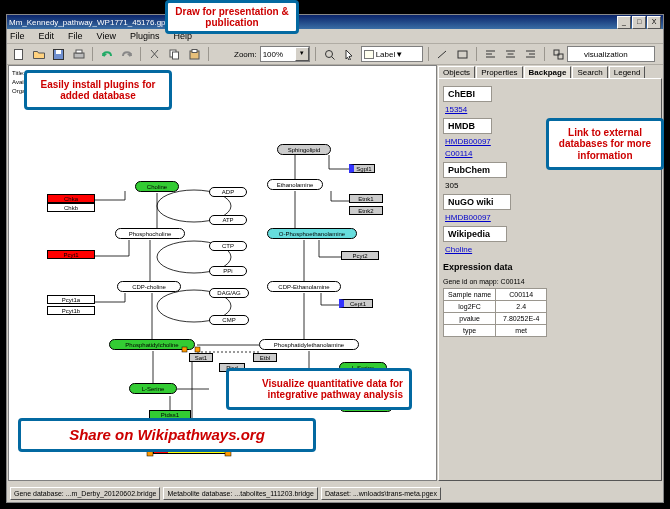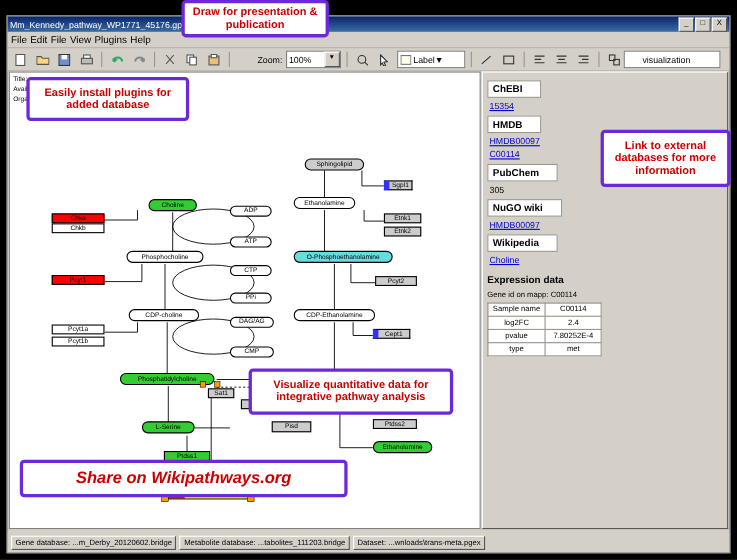--- a/index.html
+++ b/index.html
@@ -22,21 +22,21 @@
   }
   .tb-btns{display:flex;gap:1px;}
   .tb-btn{
     width:12px;height:11px;background:#d4d0c8;border:1px solid #fff;
     border-right-color:#555;border-bottom-color:#555;
     font-size:7px;line-height:9px;text-align:center;color:#000;
   }
   
   .menubar{
     height:14px;background:#d4d0c8;border-bottom:1px solid #b0aca4;
-    display:flex;align-items:center;padding-left:3px;gap:3px;
+    display:flex;align-items:center;padding-left:3px;gap:14px;
     font-size:9px;color:#000;
   }
   
   .toolbar{
     height:20px;background:#d4d0c8;display:flex;align-items:center;
     padding-left:3px;gap:3px;border-bottom:1px solid #b0aca4;
     font-size:8px;
   }
   .tbtn{
     width:15px;height:15px;border:1px solid #d4d0c8;background:#d4d0c8;
@@ -104,29 +104,29 @@
   .status{
     position:absolute;bottom:0;left:0;right:0;height:18px;background:#d4d0c8;
     display:flex;align-items:center;font-size:7px;padding:0 3px;gap:3px;
   }
   .statcell{
     border:1px solid #fff;border-right-color:#555;border-bottom-color:#555;
     padding:2px 3px;white-space:nowrap;
   }
   
   .callout{
-    position:absolute;background:#fff;border:3px solid #6d28d9;border-radius:4px;
+    position:absolute;background:#fff;border:3px solid #0369a1;border-radius:4px;
     color:#cc0000;font-weight:bold;text-align:center;font-size:10px;
     display:flex;align-items:center;justify-content:center;padding:3px 6px;
     box-sizing:border-box;line-height:1.15;z-index:40;
   }
   .co1{left:165px;top:0px;width:134px;height:34px;}
   .co2{left:24px;top:70px;width:148px;height:40px;}
   .co3{left:546px;top:118px;width:118px;height:52px;}
-  .co4{left:226px;top:335px;width:186px;height:42px;}
+  .co4{left:226px;top:368px;width:186px;height:42px;text-align:right;}
   .co5{left:18px;top:418px;width:298px;height:34px;font-size:15px;font-style:italic;color:#cc0000;}
   
   .node{
     position:absolute;font-size:6px;color:#000;display:flex;align-items:center;
     justify-content:center;box-sizing:border-box;border:1px solid #000;
     text-align:center;line-height:1;
   }
   .metab{border-radius:9px;background:#fff;}
   .gene{background:#ccc;}
   .green{background:#33cc33;}
@@ -378,20 +378,27 @@
             <rect x="216" y="370" width="6" height="6"></rect>
           <rect x="138" y="384" width="6" height="6"></rect>
             <rect x="216" y="384" width="6" height="6"></rect>
           <rect x="173" y="281" width="5" height="5"></rect>
             <rect x="186" y="281" width="5" height="5"></rect>
         </g>
       </svg>
     </div>
 
     <div class="right">
+      <div class="tabrow">
+        <span class="tab">Objects</span>
+        <span class="tab">Properties</span>
+        <span class="tab active">Backpage</span>
+        <span class="tab">Search</span>
+        <span class="tab">Legend</span>
+      </div>
       <div class="rpanel">
         <div class="sechead">ChEBI</div>
         <a class="seclink">15354</a>
 
         <div class="sechead">HMDB</div>
         <a class="seclink">HMDB00097</a>
 
         <a class="seclink">C00114</a>
 
         <div class="sechead">PubChem</div>

